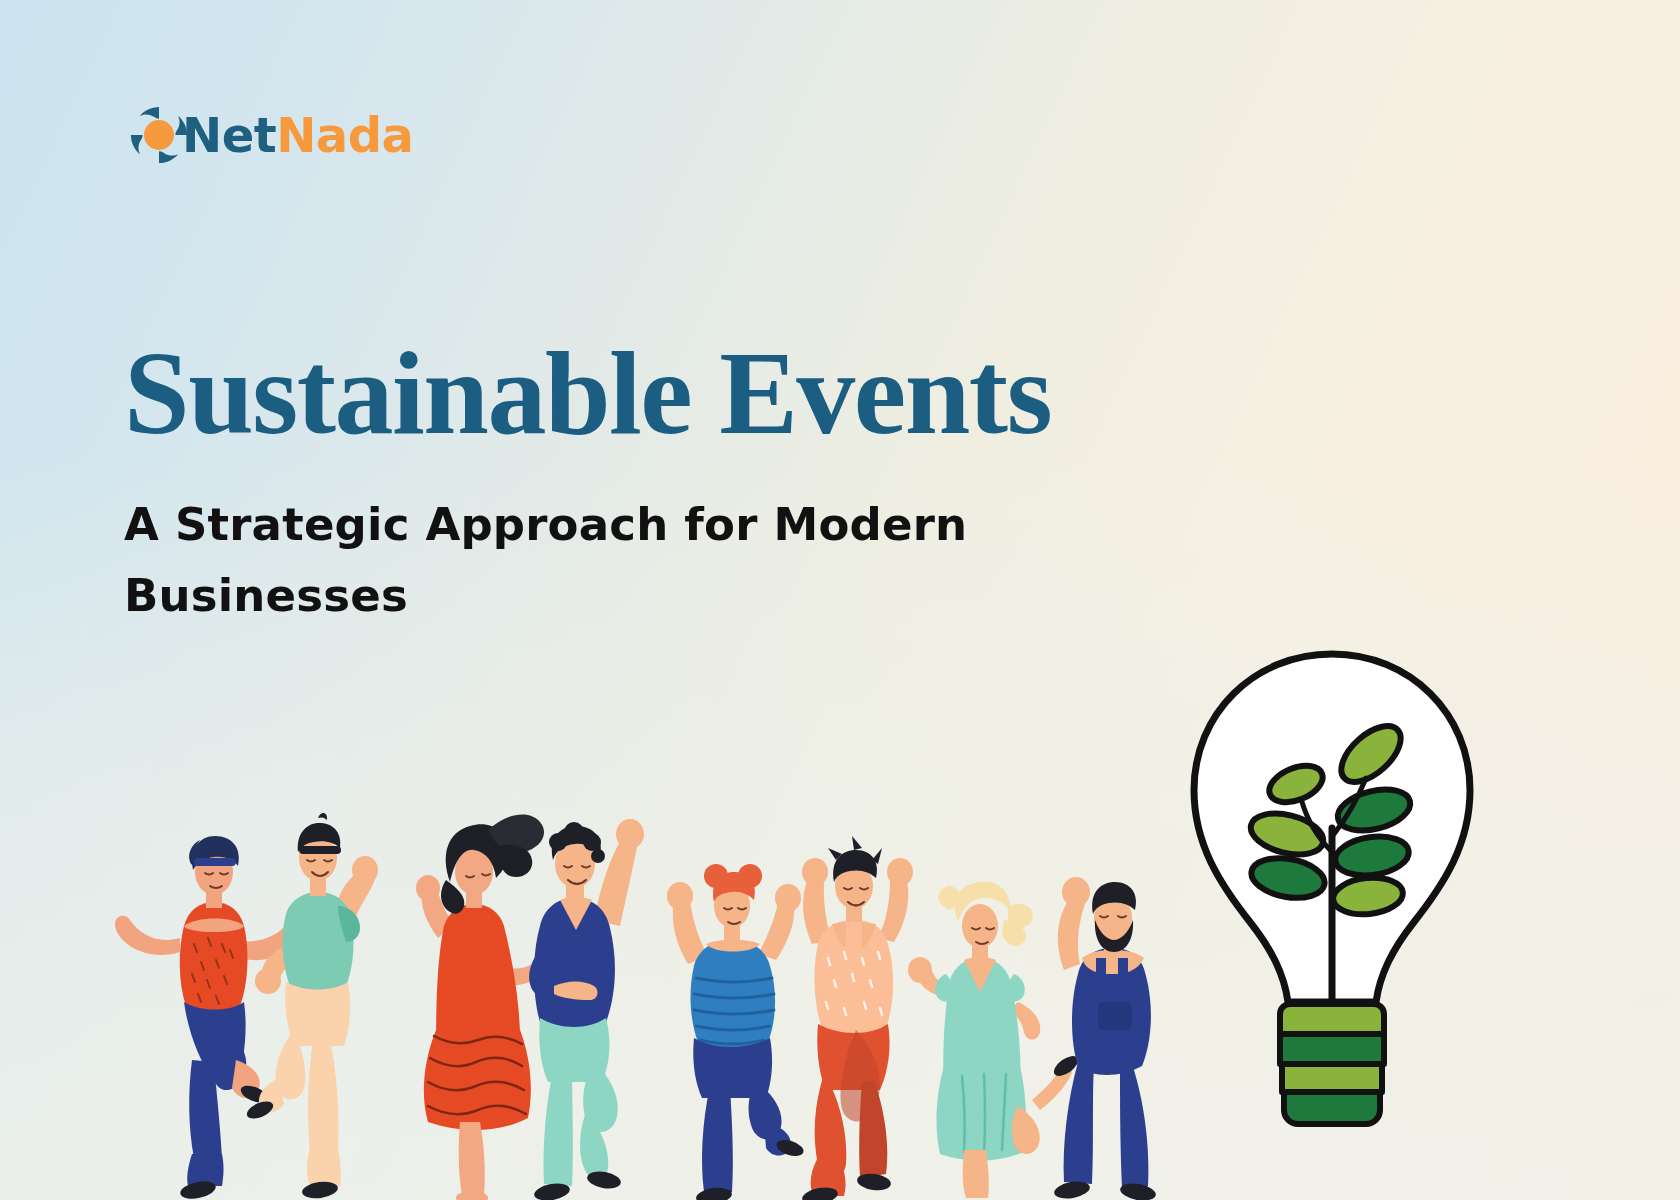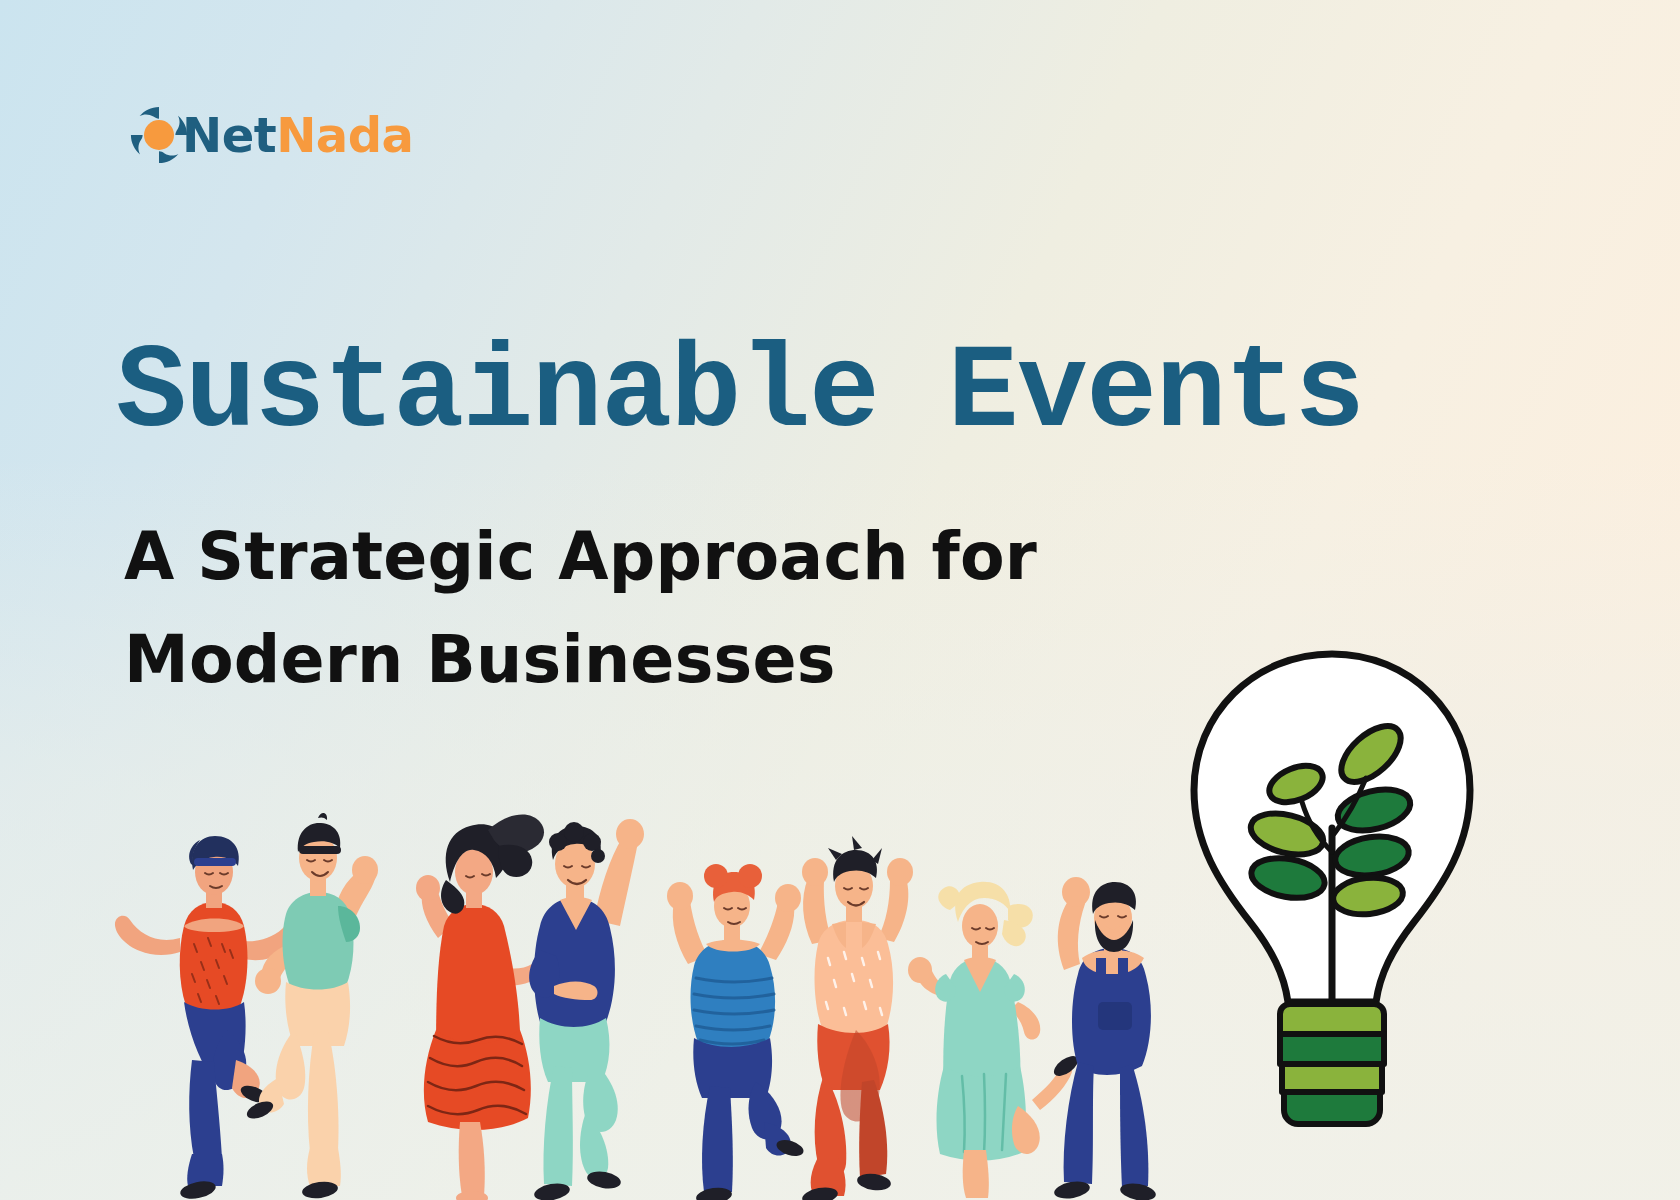--- a/index.html
+++ b/index.html
@@ -54,41 +54,41 @@
     letter-spacing: -0.5px;
     line-height: 1;
     margin-left: -14px;
   }
   .logo-net { color: #1f5f80; }
   .logo-nada { color: #f79a3e; text-align: center; }
 
   
   .title {
     position: absolute;
-    left: 116px;
+    left: 124px;
     top: 252px;
     z-index: 6;
     color: #1b5e81;
-    font-family: Liberation Mono, monospace;
+    font-family: Liberation Serif, serif;
     font-weight: 700;
     font-size: 118px;
     line-height: 1.06;
     letter-spacing: -1.5px;
     white-space: nowrap;
   }
   .subtitle {
     position: absolute;
     left: 124px;
     top: 452px;
     width: 1130px;
     z-index: 6;
     color: #111111;
     font-family: "DejaVu Sans", sans-serif;
     font-weight: 700;
-    font-size: 65px;
+    font-size: 45px;
     line-height: 1.58;
     letter-spacing: 0.2px;
   }
 
   
   .people {
     position: absolute;
     left: 88px;
     bottom: 0px;
     width: 1070px;

